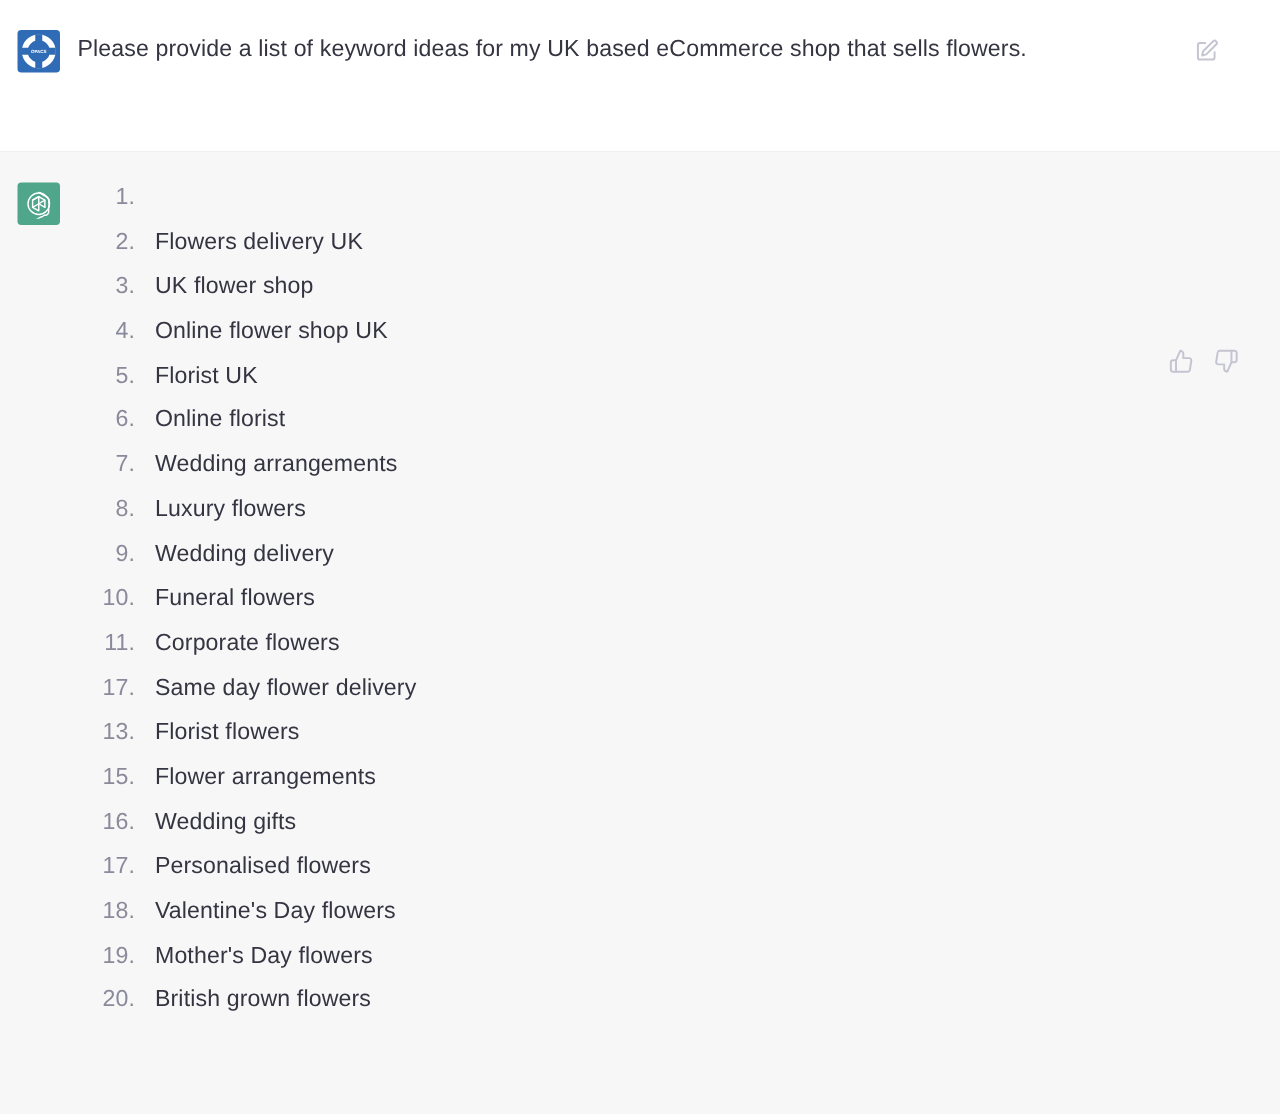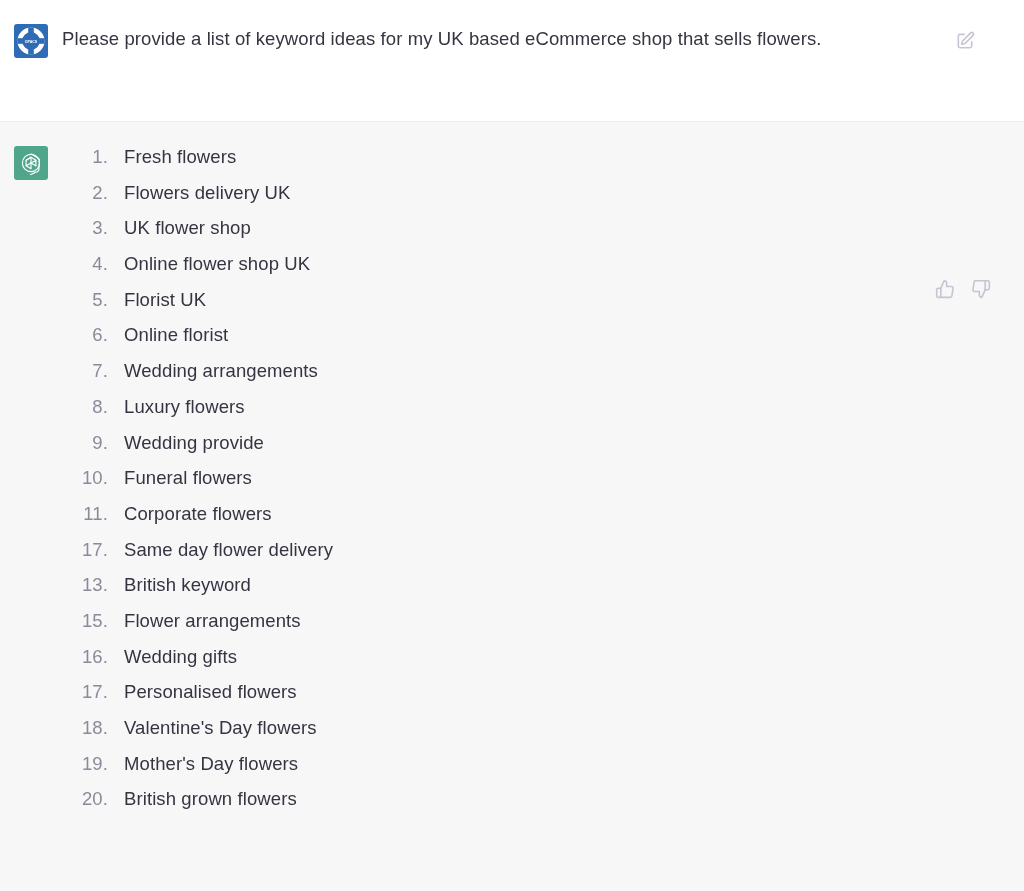--- a/index.html
+++ b/index.html
@@ -204,21 +204,20 @@
           <path d="M7.1 9.17 L12 6.35 L16.9 9.17"></path>
           <circle cx="12" cy="12" r="8.6" stroke-dasharray="0 0"></circle>
         </svg>
       </div>
     </div>
 
     <div class="content-col">
       <ol class="answer-list">
           <li class="answer-item">
             <span class="item-num">1.</span>
-            <span class="item-label">Fresh flowers</span>
           </li>
           <li class="answer-item">
             <span class="item-num">2.</span>
             <span class="item-label">Flowers delivery UK</span>
           </li>
           <li class="answer-item">
             <span class="item-num">3.</span>
             <span class="item-label">UK flower shop</span>
           </li>
           <li class="answer-item">
@@ -236,37 +235,37 @@
           <li class="answer-item">
             <span class="item-num">7.</span>
             <span class="item-label">Wedding arrangements</span>
           </li>
           <li class="answer-item">
             <span class="item-num">8.</span>
             <span class="item-label">Luxury flowers</span>
           </li>
           <li class="answer-item">
             <span class="item-num">9.</span>
-            <span class="item-label">Wedding provide</span>
+            <span class="item-label">Wedding delivery</span>
           </li>
           <li class="answer-item">
             <span class="item-num">10.</span>
             <span class="item-label">Funeral flowers</span>
           </li>
           <li class="answer-item">
             <span class="item-num">11.</span>
             <span class="item-label">Corporate flowers</span>
           </li>
           <li class="answer-item">
             <span class="item-num">17.</span>
             <span class="item-label">Same day flower delivery</span>
           </li>
           <li class="answer-item">
             <span class="item-num">13.</span>
-            <span class="item-label">British keyword</span>
+            <span class="item-label">Florist flowers</span>
           </li>
           <li class="answer-item">
             <span class="item-num">15.</span>
             <span class="item-label">Flower arrangements</span>
           </li>
           <li class="answer-item">
             <span class="item-num">16.</span>
             <span class="item-label">Wedding gifts</span>
           </li>
           <li class="answer-item">

